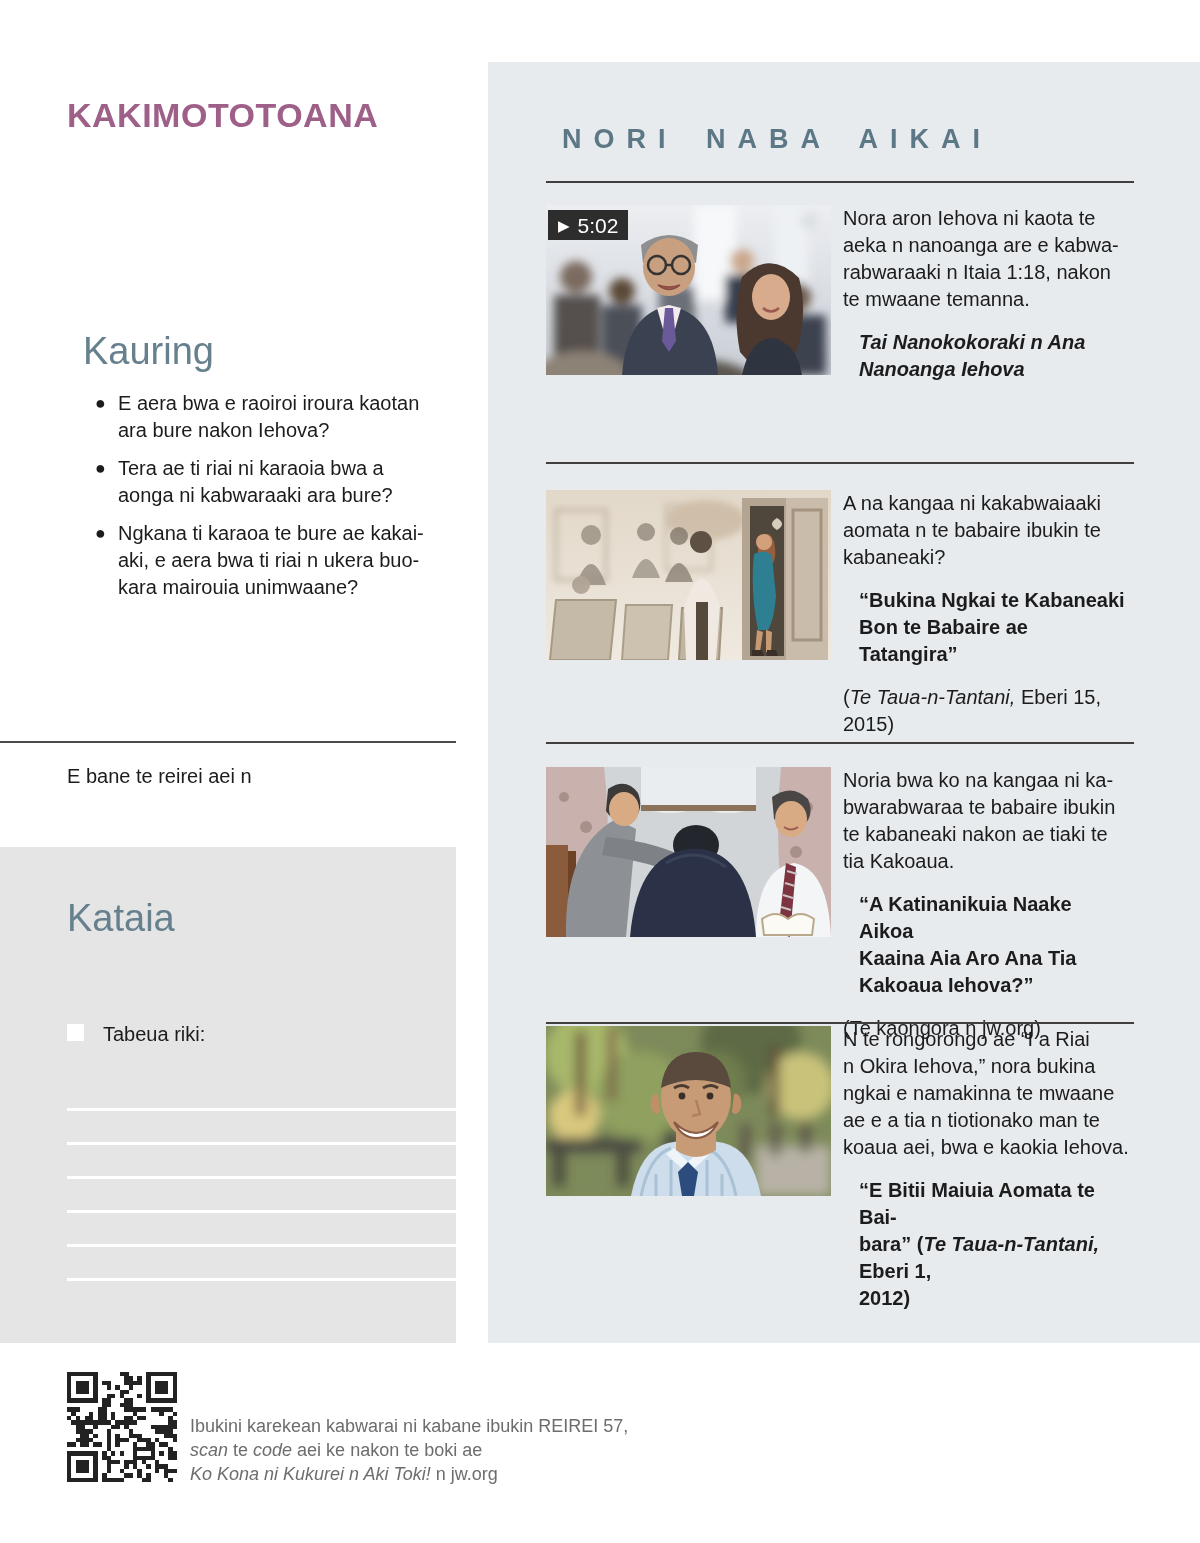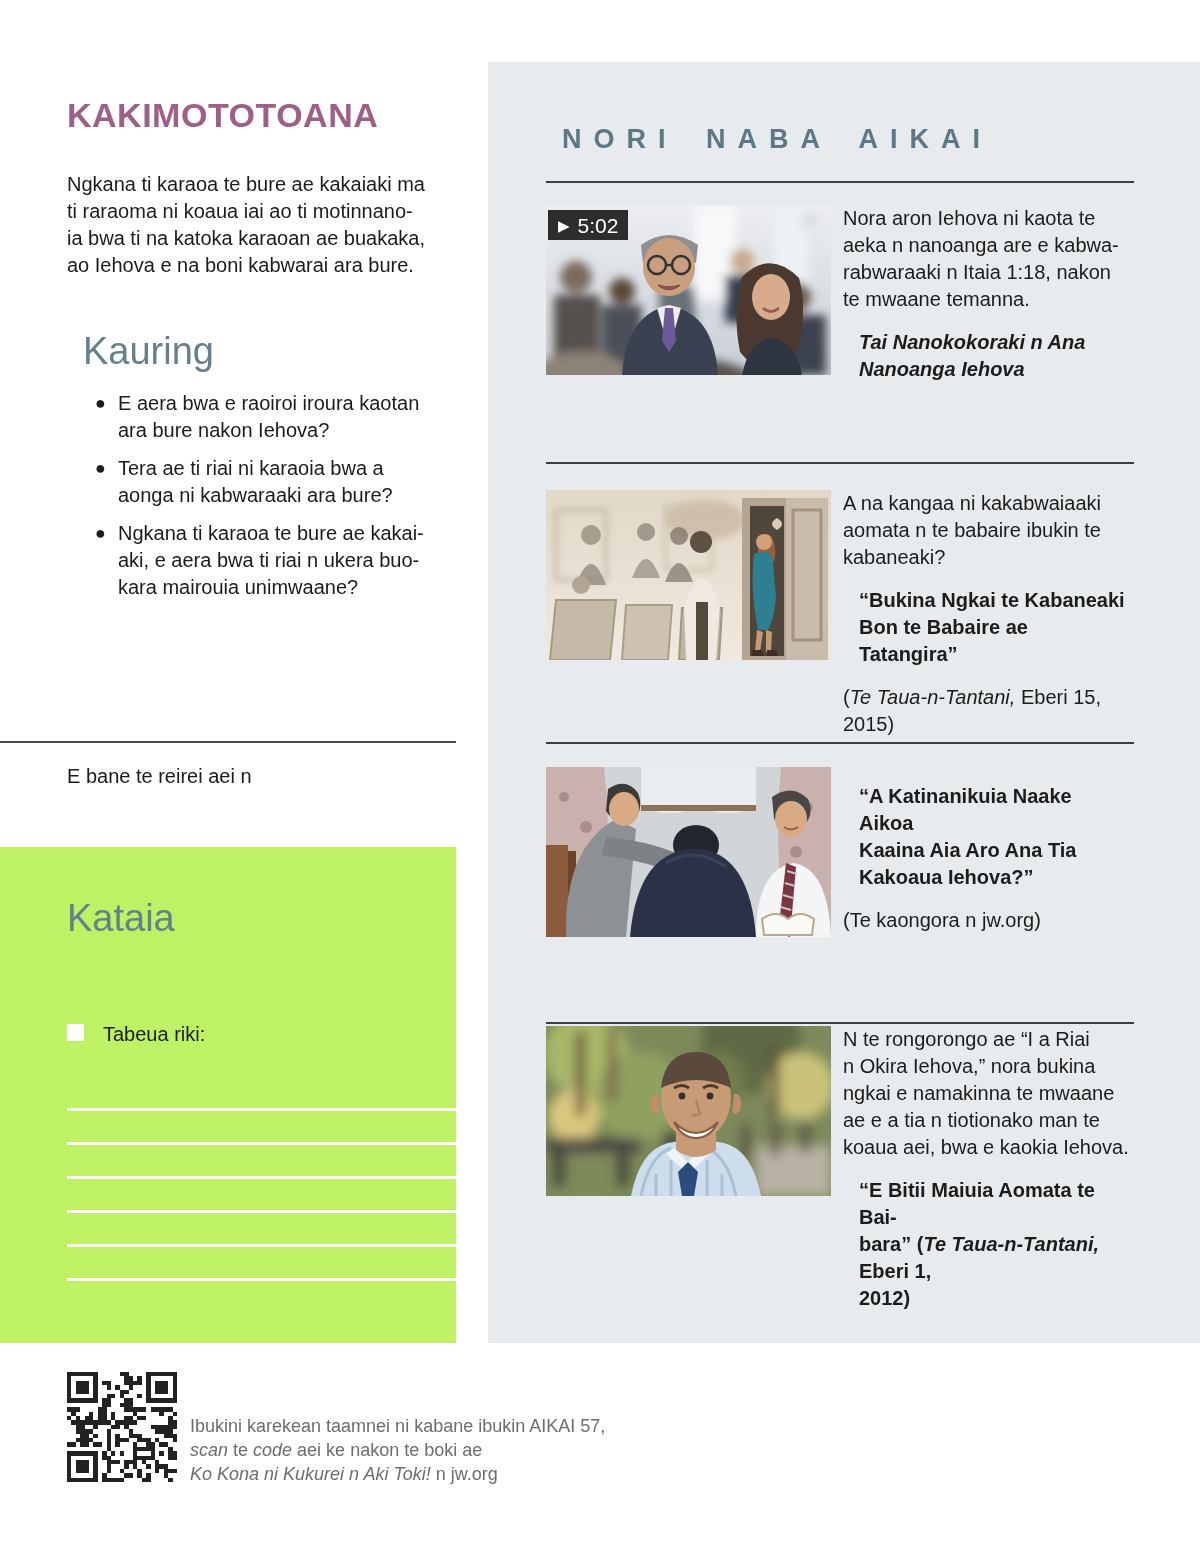--- a/index.html
+++ b/index.html
@@ -12,21 +12,21 @@
   .intro{position:absolute;left:67px;top:171px;width:400px;margin:0;font-size:20px;line-height:27px;}
   .section-title{position:absolute;left:67px;margin:0;font-size:38px;font-weight:500;color:#66808e;}
   .review-title{top:330px;margin-left:16px;}
   .q-list{position:absolute;left:67px;top:390px;width:400px;margin:0;padding:0;list-style:none;}
   .q-list li{position:relative;padding-left:51px;margin:0 0 11px;font-size:20px;line-height:27px;}
   .q-list .dot{position:absolute;left:28px;top:0;font-size:18px;}
   .left-rule{position:absolute;left:0;top:741px;width:456px;height:2px;background:#4a4a4a;}
   .lesson-note{position:absolute;left:67px;top:763px;margin:0;font-size:20px;line-height:27px;}
 
   
-  .try-box{position:absolute;left:0;top:847px;width:456px;height:496px;background:#bef264;}
+  .try-box{position:absolute;left:0;top:847px;width:456px;height:496px;background:#e5e5e5;}
   .try-title{position:absolute;left:67px;top:50px;margin:0;font-size:38px;font-weight:500;color:#66808e;}
   .check-row{position:absolute;left:67px;display:flex;align-items:flex-start;gap:19px;}
   .check-row.r1{top:116px;}
   .check-row.r2{top:175px;}
   .checkbox{width:17px;height:17px;background:#ffffff;flex:none;margin-top:2px;}
   .check-label{font-size:20px;line-height:24px;}
   .write-line{position:absolute;left:67px;width:389px;height:3px;background:#ffffff;}
 
   
   .right-panel{position:absolute;left:488px;top:62px;width:712px;height:1281px;background:#e7ebee;}
@@ -50,21 +50,20 @@
   .qr{position:absolute;left:67px;top:1372px;width:110px;height:110px;}
   .footer-note{position:absolute;left:190px;top:1414px;margin:0;font-size:18px;line-height:24px;color:#6d6d6d;}
 </style>
 </head>
 <body>
 
 <div class="page">
 
   <h1 class="main-title">KAKIMOTOTOANA</h1>
 
-  <p class="intro">Ngkana ti karaoa te bure ae kakaiaki ma<br>ti raraoma ni koaua iai ao ti motinnano-<br>ia bwa ti na katoka karaoan ae buakaka,<br>ao Iehova e na boni kabwarai ara bure.</p>
 
   <h2 class="section-title review-title">Kauring</h2>
 
   <ul class="q-list">
     <li>
       <span class="dot">●</span>
       <span>E aera bwa e raoiroi iroura kaotan<br>ara bure nakon Iehova?</span>
     </li>
     <li>
       <span class="dot">●</span>
@@ -263,20 +262,21 @@
             <path d="M226 30 q20 -14 36 2 q6 14 -2 24 q-18 8 -32 -4 z" fill="#4a4645"></path>
             <ellipse cx="245" cy="52" rx="16" ry="18" fill="#d8ab85"></ellipse>
             <path d="M238 60 q7 5 14 0" stroke="#9a5a50" stroke-width="2" fill="none"></path>
             <path d="M240 96 l10 4 l-6 70 l-12 -4 z" fill="#7c3440"></path>
             <path d="M241 104 l10 3 M239 116 l10 3 M237 128 l10 3 M235 140 l10 3 M233 152 l10 3" stroke="#c9c2c4" stroke-width="2"></path>
             <path d="M216 152 q14 -10 26 0 q12 -10 26 0 l-2 16 h-48 z" fill="#fbfaf4" stroke="#b9a98a" stroke-width="2"></path>
           </g>
         </svg>
       </div>
       <div class="media-text">
+        <p class="media-desc">Noria bwa ko na kangaa ni ka-<br>bwarabwaraa te babaire ibukin<br>te kabaneaki nakon ae tiaki te<br>tia Kakoaua.</p>
         <p class="media-title">“A Katinanikuia Naake Aikoa<br>Kaaina Aia Aro Ana Tia<br>Kakoaua Iehova?”</p>
         <p class="media-source">(Te kaongora n jw.org)</p>
       </div>
     </div>
 
     <div class="panel-rule" style="top:960px"></div>
 
     <div class="media-item item-4" style="top:964px">
       <div class="thumb">
         <svg viewBox="0 0 285 170" preserveAspectRatio="none">
@@ -343,15 +343,15 @@
         <rect x="1" y="19" width="5" height="5"></rect>
     </g>
     <g fill="#222222">
       <rect x="2" y="2" width="3" height="3"></rect>
         <rect x="20" y="2" width="3" height="3"></rect>
         <rect x="2" y="20" width="3" height="3"></rect>
     </g>
   <path d="M12 0h1v1h-1zM13 0h1v1h-1zM13 1h1v1h-1zM14 1h1v1h-1zM16 1h1v1h-1zM8 2h1v1h-1zM9 2h1v1h-1zM13 2h1v1h-1zM14 2h1v1h-1zM15 2h1v1h-1zM16 2h1v1h-1zM9 3h1v1h-1zM11 3h1v1h-1zM14 3h1v1h-1zM12 4h1v1h-1zM13 4h1v1h-1zM9 5h1v1h-1zM10 5h1v1h-1zM12 5h1v1h-1zM16 5h1v1h-1zM8 6h1v1h-1zM9 6h1v1h-1zM13 6h1v1h-1zM14 6h1v1h-1zM8 7h1v1h-1zM9 7h1v1h-1zM12 7h1v1h-1zM13 7h1v1h-1zM14 7h1v1h-1zM0 8h1v1h-1zM1 8h1v1h-1zM2 8h1v1h-1zM7 8h1v1h-1zM8 8h1v1h-1zM13 8h1v1h-1zM14 8h1v1h-1zM15 8h1v1h-1zM16 8h1v1h-1zM17 8h1v1h-1zM19 8h1v1h-1zM20 8h1v1h-1zM21 8h1v1h-1zM22 8h1v1h-1zM23 8h1v1h-1zM1 9h1v1h-1zM5 9h1v1h-1zM7 9h1v1h-1zM8 9h1v1h-1zM10 9h1v1h-1zM15 9h1v1h-1zM21 9h1v1h-1zM24 9h1v1h-1zM0 10h1v1h-1zM2 10h1v1h-1zM4 10h1v1h-1zM5 10h1v1h-1zM7 10h1v1h-1zM8 10h1v1h-1zM10 10h1v1h-1zM13 10h1v1h-1zM14 10h1v1h-1zM16 10h1v1h-1zM17 10h1v1h-1zM23 10h1v1h-1zM1 11h1v1h-1zM2 11h1v1h-1zM3 11h1v1h-1zM4 11h1v1h-1zM5 11h1v1h-1zM6 11h1v1h-1zM7 11h1v1h-1zM8 11h1v1h-1zM9 11h1v1h-1zM11 11h1v1h-1zM12 11h1v1h-1zM13 11h1v1h-1zM14 11h1v1h-1zM15 11h1v1h-1zM23 11h1v1h-1zM24 11h1v1h-1zM2 12h1v1h-1zM3 12h1v1h-1zM6 12h1v1h-1zM10 12h1v1h-1zM11 12h1v1h-1zM13 12h1v1h-1zM19 12h1v1h-1zM20 12h1v1h-1zM21 12h1v1h-1zM22 12h1v1h-1zM23 12h1v1h-1zM24 12h1v1h-1zM2 13h1v1h-1zM3 13h1v1h-1zM4 13h1v1h-1zM5 13h1v1h-1zM9 13h1v1h-1zM14 13h1v1h-1zM20 13h1v1h-1zM21 13h1v1h-1zM22 13h1v1h-1zM23 13h1v1h-1zM3 14h1v1h-1zM4 14h1v1h-1zM6 14h1v1h-1zM9 14h1v1h-1zM11 14h1v1h-1zM14 14h1v1h-1zM15 14h1v1h-1zM16 14h1v1h-1zM22 14h1v1h-1zM23 14h1v1h-1zM24 14h1v1h-1zM2 15h1v1h-1zM3 15h1v1h-1zM4 15h1v1h-1zM5 15h1v1h-1zM9 15h1v1h-1zM11 15h1v1h-1zM12 15h1v1h-1zM13 15h1v1h-1zM16 15h1v1h-1zM17 15h1v1h-1zM18 15h1v1h-1zM20 15h1v1h-1zM24 15h1v1h-1zM0 16h1v1h-1zM1 16h1v1h-1zM3 16h1v1h-1zM4 16h1v1h-1zM6 16h1v1h-1zM7 16h1v1h-1zM9 16h1v1h-1zM11 16h1v1h-1zM15 16h1v1h-1zM18 16h1v1h-1zM19 16h1v1h-1zM21 16h1v1h-1zM22 16h1v1h-1zM9 17h1v1h-1zM15 17h1v1h-1zM16 17h1v1h-1zM17 17h1v1h-1zM18 17h1v1h-1zM19 17h1v1h-1zM23 17h1v1h-1zM8 18h1v1h-1zM10 18h1v1h-1zM12 18h1v1h-1zM15 18h1v1h-1zM19 18h1v1h-1zM21 18h1v1h-1zM23 18h1v1h-1zM24 18h1v1h-1zM8 19h1v1h-1zM9 19h1v1h-1zM15 19h1v1h-1zM16 19h1v1h-1zM17 19h1v1h-1zM18 19h1v1h-1zM19 19h1v1h-1zM23 19h1v1h-1zM24 19h1v1h-1zM9 20h1v1h-1zM10 20h1v1h-1zM11 20h1v1h-1zM13 20h1v1h-1zM14 20h1v1h-1zM15 20h1v1h-1zM17 20h1v1h-1zM20 20h1v1h-1zM9 21h1v1h-1zM13 21h1v1h-1zM15 21h1v1h-1zM18 21h1v1h-1zM20 21h1v1h-1zM21 21h1v1h-1zM22 21h1v1h-1zM9 22h1v1h-1zM12 22h1v1h-1zM16 22h1v1h-1zM20 22h1v1h-1zM22 22h1v1h-1zM23 22h1v1h-1zM24 22h1v1h-1zM8 23h1v1h-1zM13 23h1v1h-1zM14 23h1v1h-1zM16 23h1v1h-1zM18 23h1v1h-1zM22 23h1v1h-1zM8 24h1v1h-1zM9 24h1v1h-1zM10 24h1v1h-1zM11 24h1v1h-1zM12 24h1v1h-1zM17 24h1v1h-1zM18 24h1v1h-1zM23 24h1v1h-1z" fill="#222222"></path>
     </svg>
 
-  <p class="footer-note"><span>Ibukini karekean taamnei ni kabane ibukin AIKAI 57,</span><br><span style="font-style: italic;">scan</span><span> te </span><span style="font-style: italic;">code</span><span> aei ke nakon te boki ae</span><br><span style="font-style: italic;">Ko Kona ni Kukurei n Aki Toki!</span><span> n jw.org</span></p>
+  <p class="footer-note"><span>Ibukini karekean kabwarai ni kabane ibukin REIREI 57,</span><br><span style="font-style: italic;">scan</span><span> te </span><span style="font-style: italic;">code</span><span> aei ke nakon te boki ae</span><br><span style="font-style: italic;">Ko Kona ni Kukurei n Aki Toki!</span><span> n jw.org</span></p>
 
 </div>
 
 </body></html>

